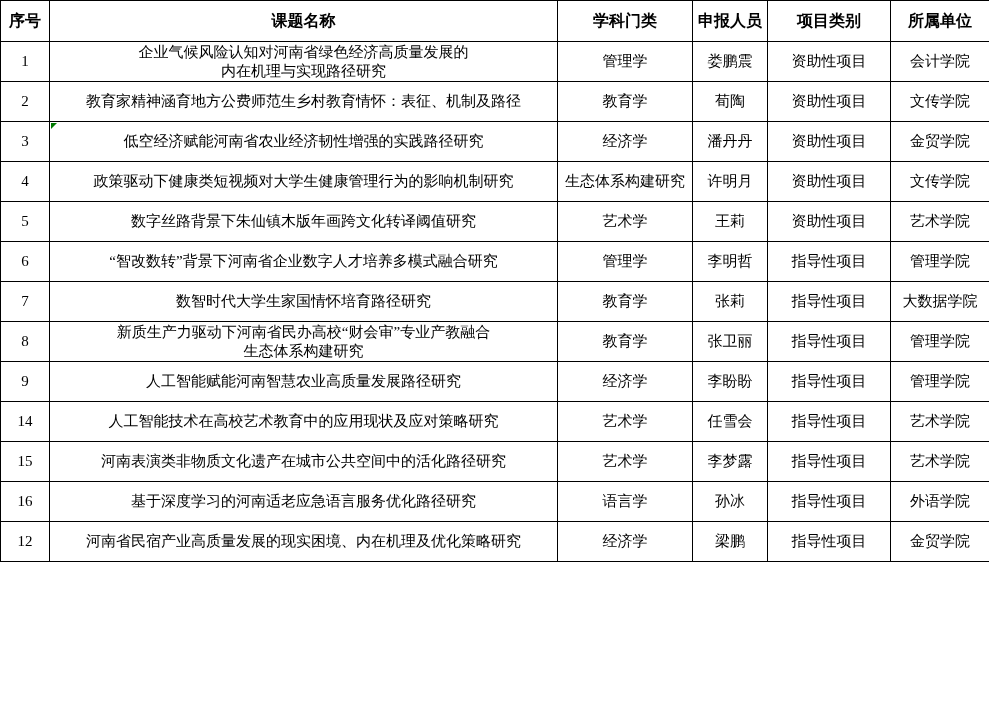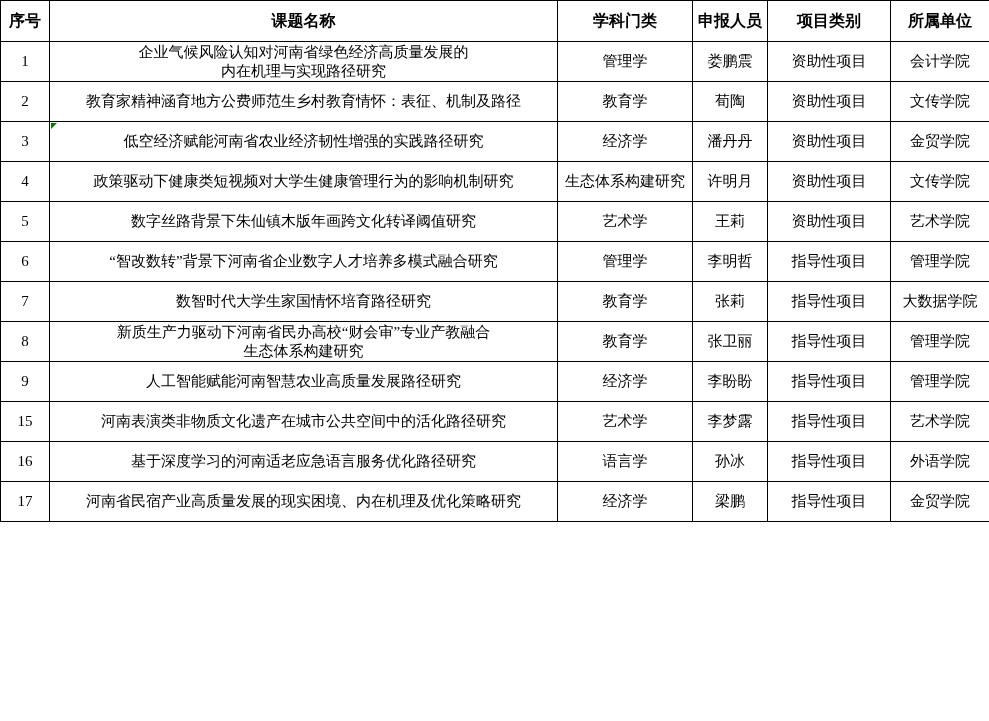--- a/index.html
+++ b/index.html
@@ -149,37 +149,45 @@
   </tr>
         <tr>
     <td class="c-no">9</td>
     <td class="c-title">人工智能赋能河南智慧农业高质量发展路径研究</td>
     <td class="c-discipline">经济学</td>
     <td class="c-applicant">李盼盼</td>
     <td class="c-category">指导性项目</td>
     <td class="c-unit">管理学院</td>
   </tr>
         <tr>
+    <td class="c-no">14</td>
+    <td class="c-title">人工智能技术在高校艺术教育中的应用现状及应对策略研究</td>
+    <td class="c-discipline">艺术学</td>
+    <td class="c-applicant">任雪会</td>
+    <td class="c-category">指导性项目</td>
+    <td class="c-unit">艺术学院</td>
+  </tr>
+        <tr>
     <td class="c-no">15</td>
     <td class="c-title">河南表演类非物质文化遗产在城市公共空间中的活化路径研究</td>
     <td class="c-discipline">艺术学</td>
     <td class="c-applicant">李梦露</td>
     <td class="c-category">指导性项目</td>
     <td class="c-unit">艺术学院</td>
   </tr>
         <tr>
     <td class="c-no">16</td>
     <td class="c-title">基于深度学习的河南适老应急语言服务优化路径研究</td>
     <td class="c-discipline">语言学</td>
     <td class="c-applicant">孙冰</td>
     <td class="c-category">指导性项目</td>
     <td class="c-unit">外语学院</td>
   </tr>
         <tr>
-    <td class="c-no">17</td>
+    <td class="c-no">12</td>
     <td class="c-title">河南省民宿产业高质量发展的现实困境、内在机理及优化策略研究</td>
     <td class="c-discipline">经济学</td>
     <td class="c-applicant">梁鹏</td>
     <td class="c-category">指导性项目</td>
     <td class="c-unit">金贸学院</td>
   </tr>
       </tbody>
   </table>
 </div>
 

